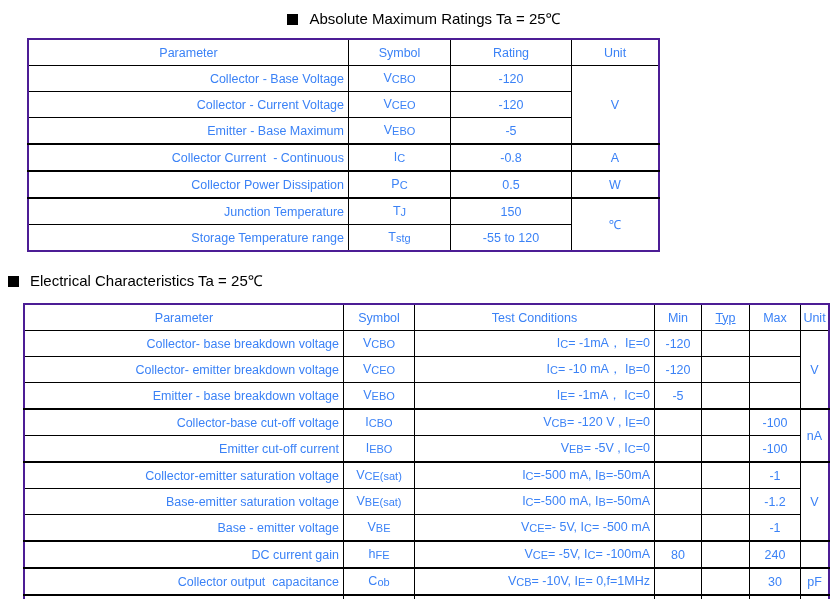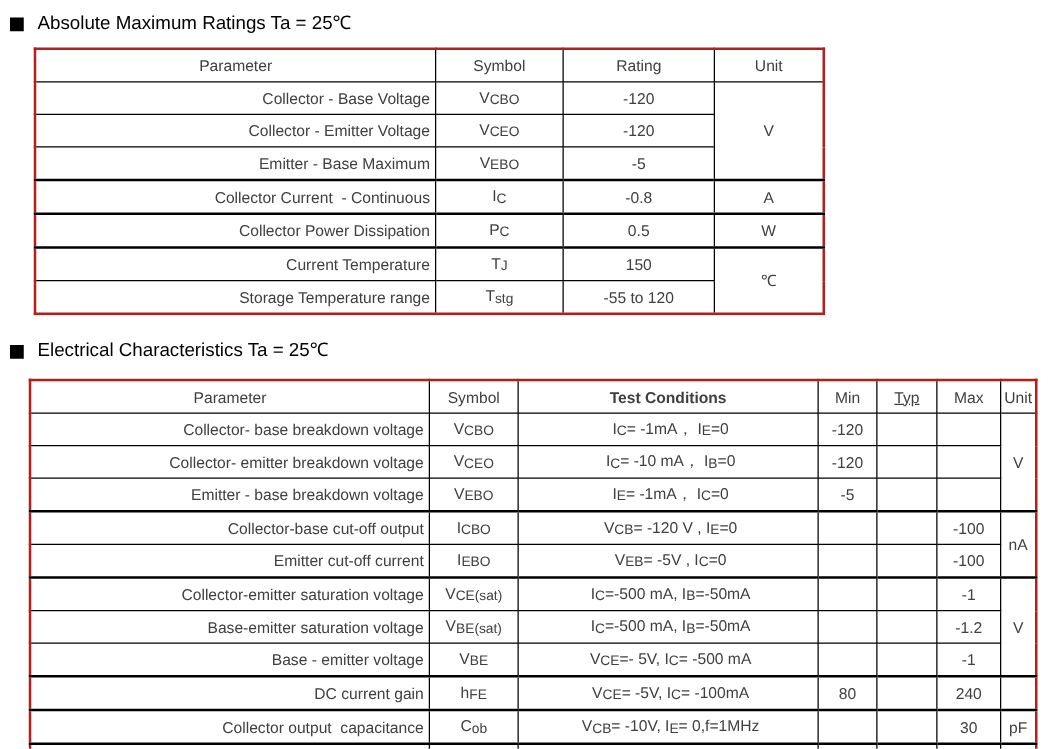--- a/index.html
+++ b/index.html
@@ -6,48 +6,48 @@
   body{
     width:840px;height:599px;overflow:hidden;
     background:#ffffff;color:#000000;
     font-family:"Liberation Sans", sans-serif;
   }
   .section-title{
     display:flex;align-items:center;gap:11px;
     font-size:15px;line-height:20px;color:#000;
     margin:0;font-weight:normal;
   }
-  .title1{margin:9px 0 0 8px;}
+  .title1{margin:9px 0 0 8px;justify-content:center;}
   .title2{margin:19px 0 12px 8px;}
   .sq{width:11px;height:11px;background:#000;flex:0 0 auto;}
   table{
     border-collapse:collapse;table-layout:fixed;
-    background:#fff;color:#404040;
-    border:2px solid #b91c1c;
+    background:#fff;color:#3b82f6;
+    border:2px solid #4c1d95;
   }
   #t1{width:633px;margin:9px 0 0 27px;}
   #t2{width:807px;margin:8px 0 0 23px;border-bottom:0;}
   th,td{
     border:1px solid #000;
     font-weight:normal;font-size:12.5px;
     height:25px;line-height:14px;
     text-align:center;vertical-align:middle;
     padding:0 2px;overflow:hidden;white-space:nowrap;
   }
   td.c-parameter{text-align:right;padding:0 4px 0 6px;}
-  td.c-conditions{text-align:center;padding:0 4px 0 8px;}
+  td.c-conditions{text-align:right;padding:0 4px 0 8px;}
   .tb{border-bottom-width:2px;}
   .sub{font-size:11px;vertical-align:-1px;letter-spacing:0;}
   
   #t1 th.c-parameter{width:315px;}
   #t1 th.c-symbol{width:97px;}
   #t1 th.c-rating{width:116px;}
   #t2 th.c-parameter{width:314px;}
   #t2 th.c-symbol{width:66px;}
-  #t2 th.c-conditions{width:235px;font-weight:bold;}
+  #t2 th.c-conditions{width:235px;}
   #t2 th.c-min{width:42px;text-align:center;}
   #t2 th.c-typ{width:43px;text-decoration:underline;}
   #t2 th.c-max{width:46px;}
 </style>
 </head>
 <body>
 
 <div class="section">
   <h2 class="section-title title1">
     <span class="sq"></span>
@@ -63,21 +63,21 @@
         </tr>
       </thead>
       <tbody>
         <tr>
           <td class="c-parameter">Collector - Base Voltage</td>
           <td class="c-symbol">V<span class="sub">CBO</span></td>
           <td class="c-rating">-120</td>
           <td class="c-unit tb" rowspan="3">V</td>
         </tr>
         <tr>
-          <td class="c-parameter">Collector - Emitter Voltage</td>
+          <td class="c-parameter">Collector - Current Voltage</td>
           <td class="c-symbol">V<span class="sub">CEO</span></td>
           <td class="c-rating">-120</td>
         </tr>
         <tr>
           <td class="c-parameter tb">Emitter - Base Maximum</td>
           <td class="c-symbol tb">V<span class="sub">EBO</span></td>
           <td class="c-rating tb">-5</td>
         </tr>
         <tr>
           <td class="c-parameter tb">Collector Current&nbsp; - Continuous</td>
@@ -85,21 +85,21 @@
           <td class="c-rating tb">-0.8</td>
           <td class="c-unit tb" rowspan="1">A</td>
         </tr>
         <tr>
           <td class="c-parameter tb">Collector Power Dissipation</td>
           <td class="c-symbol tb">P<span class="sub">C</span></td>
           <td class="c-rating tb">0.5</td>
           <td class="c-unit tb" rowspan="1">W</td>
         </tr>
         <tr>
-          <td class="c-parameter">Current Temperature</td>
+          <td class="c-parameter">Junction Temperature</td>
           <td class="c-symbol">T<span class="sub">J</span></td>
           <td class="c-rating">150</td>
           <td class="c-unit" rowspan="2">℃</td>
         </tr>
         <tr>
           <td class="c-parameter">Storage Temperature range</td>
           <td class="c-symbol">T<span class="sub">stg</span></td>
           <td class="c-rating">-55 to 120</td>
         </tr>
       </tbody>
@@ -143,21 +143,21 @@
         </tr>
         <tr>
           <td class="c-parameter tb">Emitter - base breakdown voltage</td>
           <td class="c-symbol tb">V<span class="sub">EBO</span></td>
           <td class="c-conditions tb">I<span class="sub">E</span>= -1mA，&nbsp;I<span class="sub">C</span>=0</td>
           <td class="c-min tb">-5</td>
           <td class="c-typ tb"></td>
           <td class="c-max tb"></td>
         </tr>
         <tr>
-          <td class="c-parameter">Collector-base cut-off output</td>
+          <td class="c-parameter">Collector-base cut-off voltage</td>
           <td class="c-symbol">I<span class="sub">CBO</span></td>
           <td class="c-conditions">V<span class="sub">CB</span>= -120 V , I<span class="sub">E</span>=0</td>
           <td class="c-min"></td>
           <td class="c-typ"></td>
           <td class="c-max">-100</td>
           <td class="c-unit tb" rowspan="2">nA</td>
         </tr>
         <tr>
           <td class="c-parameter tb">Emitter cut-off current</td>
           <td class="c-symbol tb">I<span class="sub">EBO</span></td>

